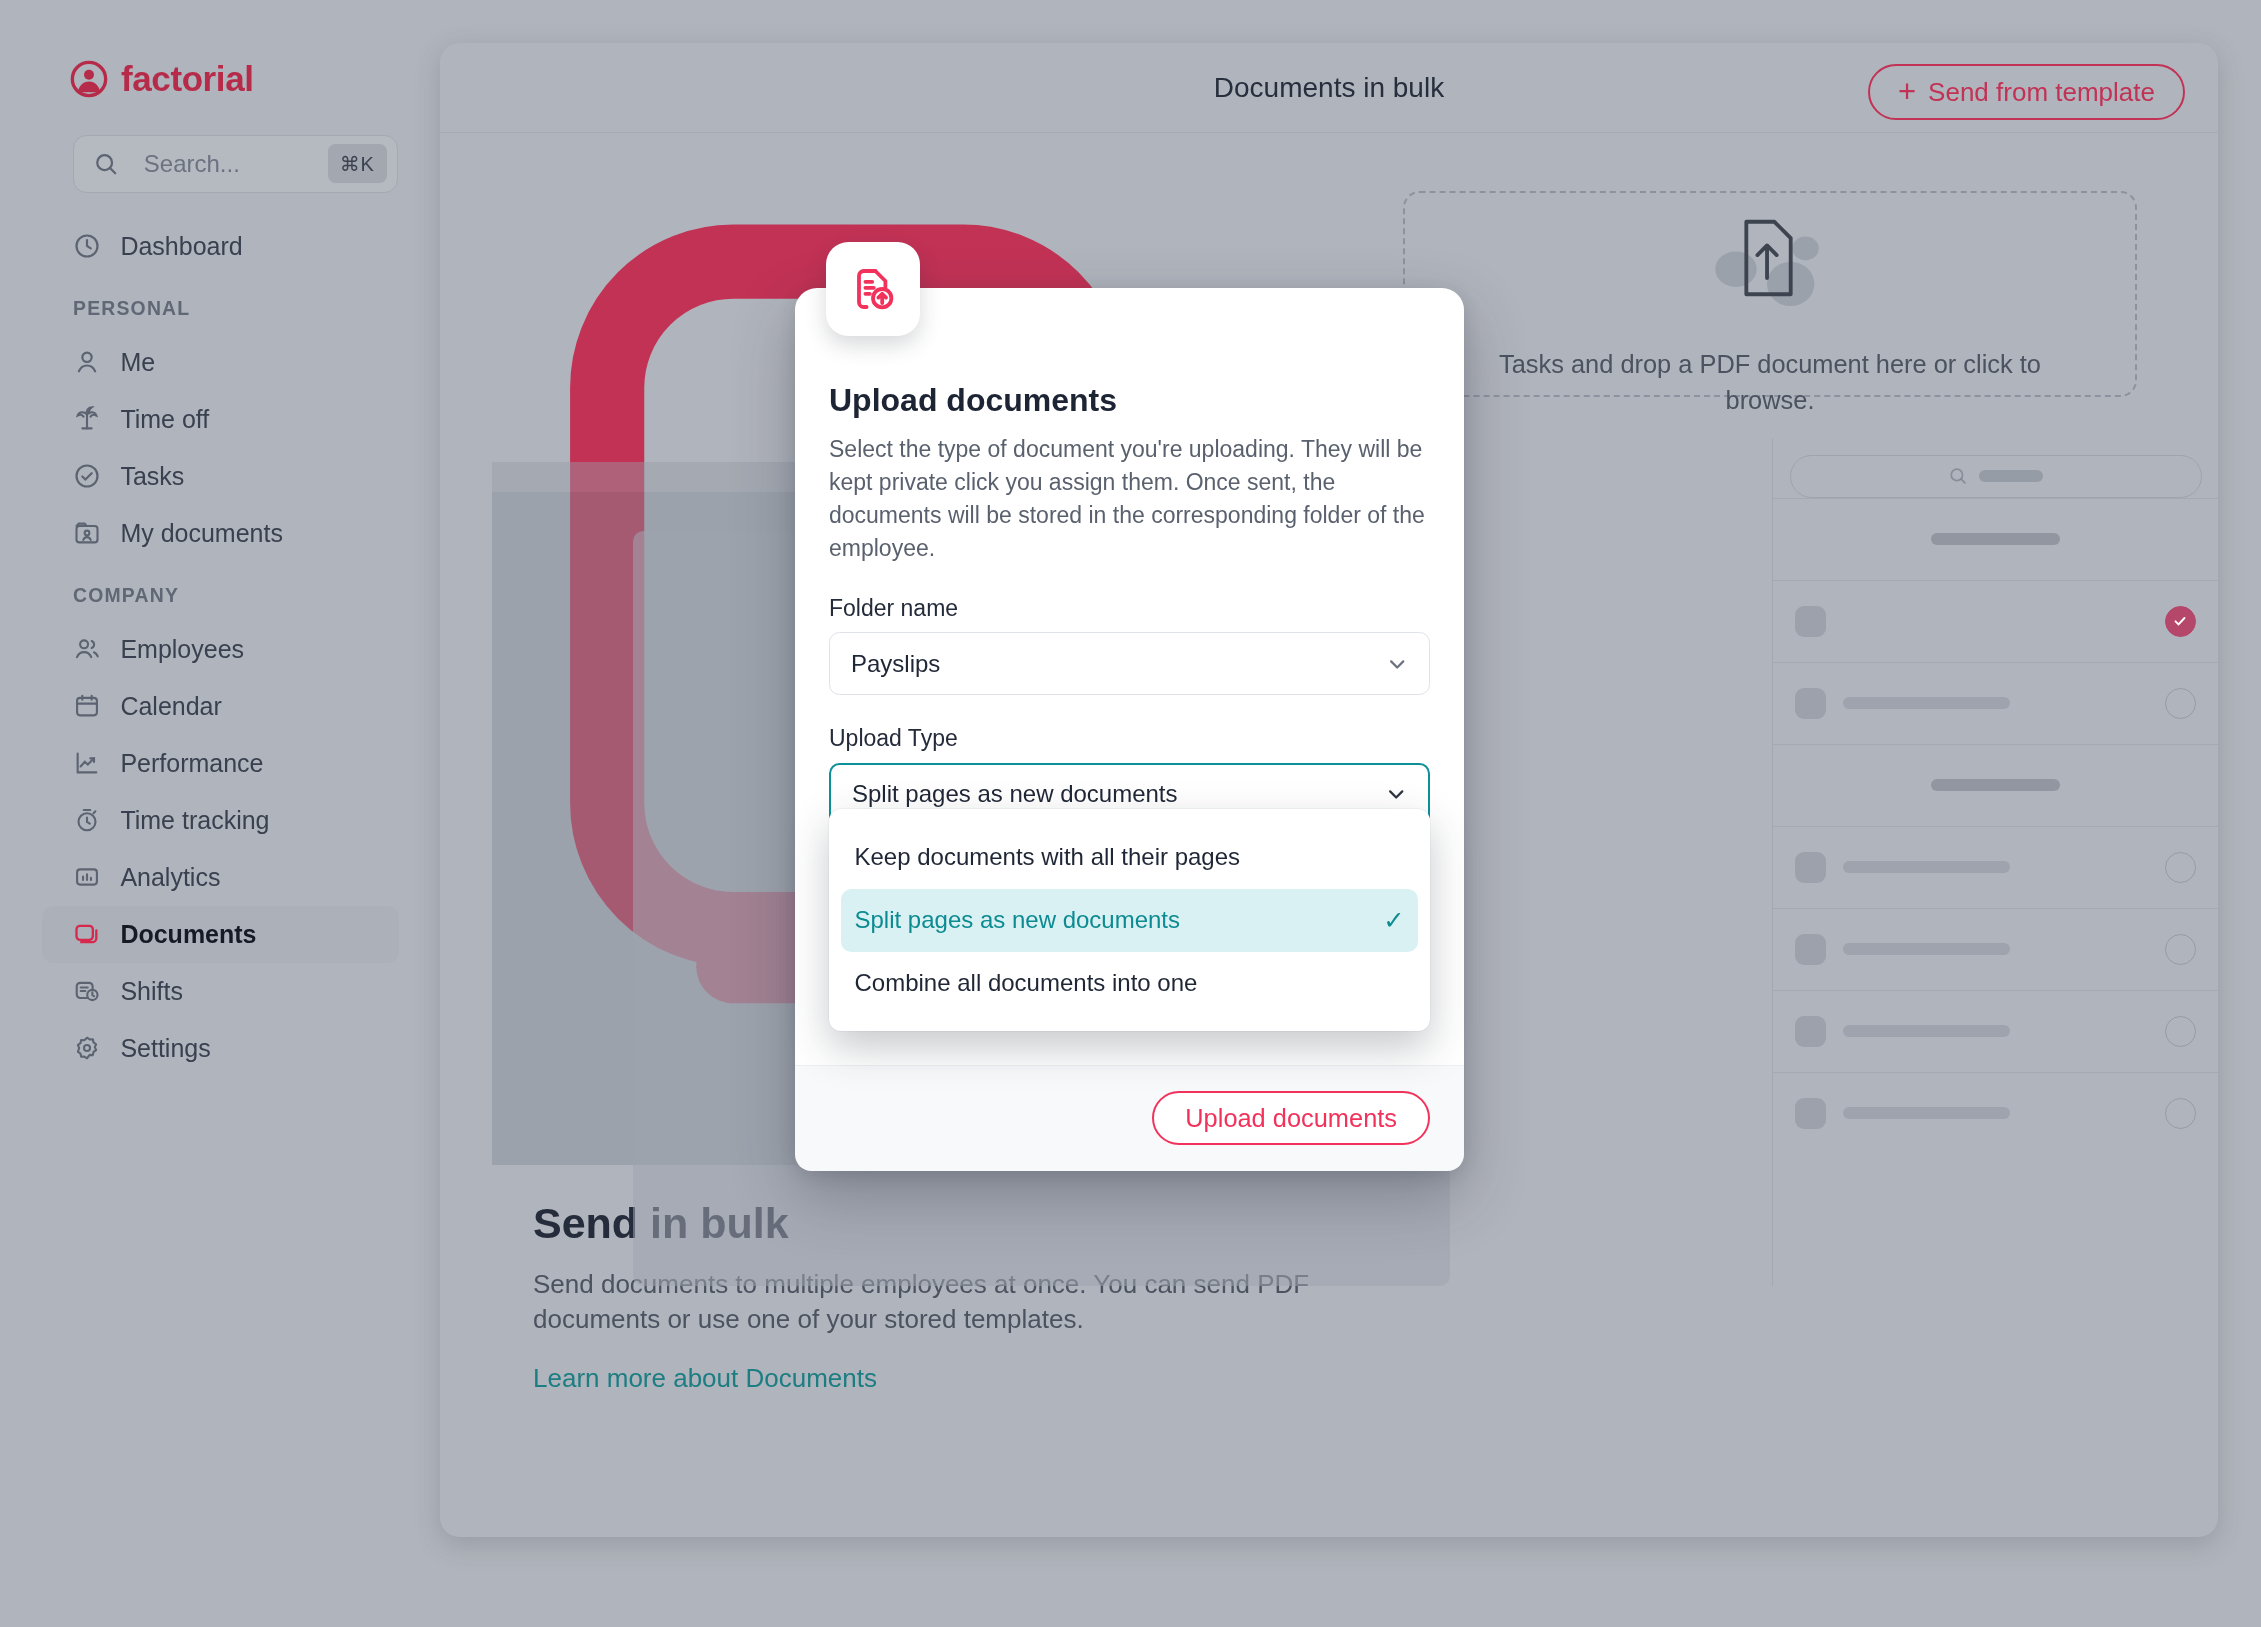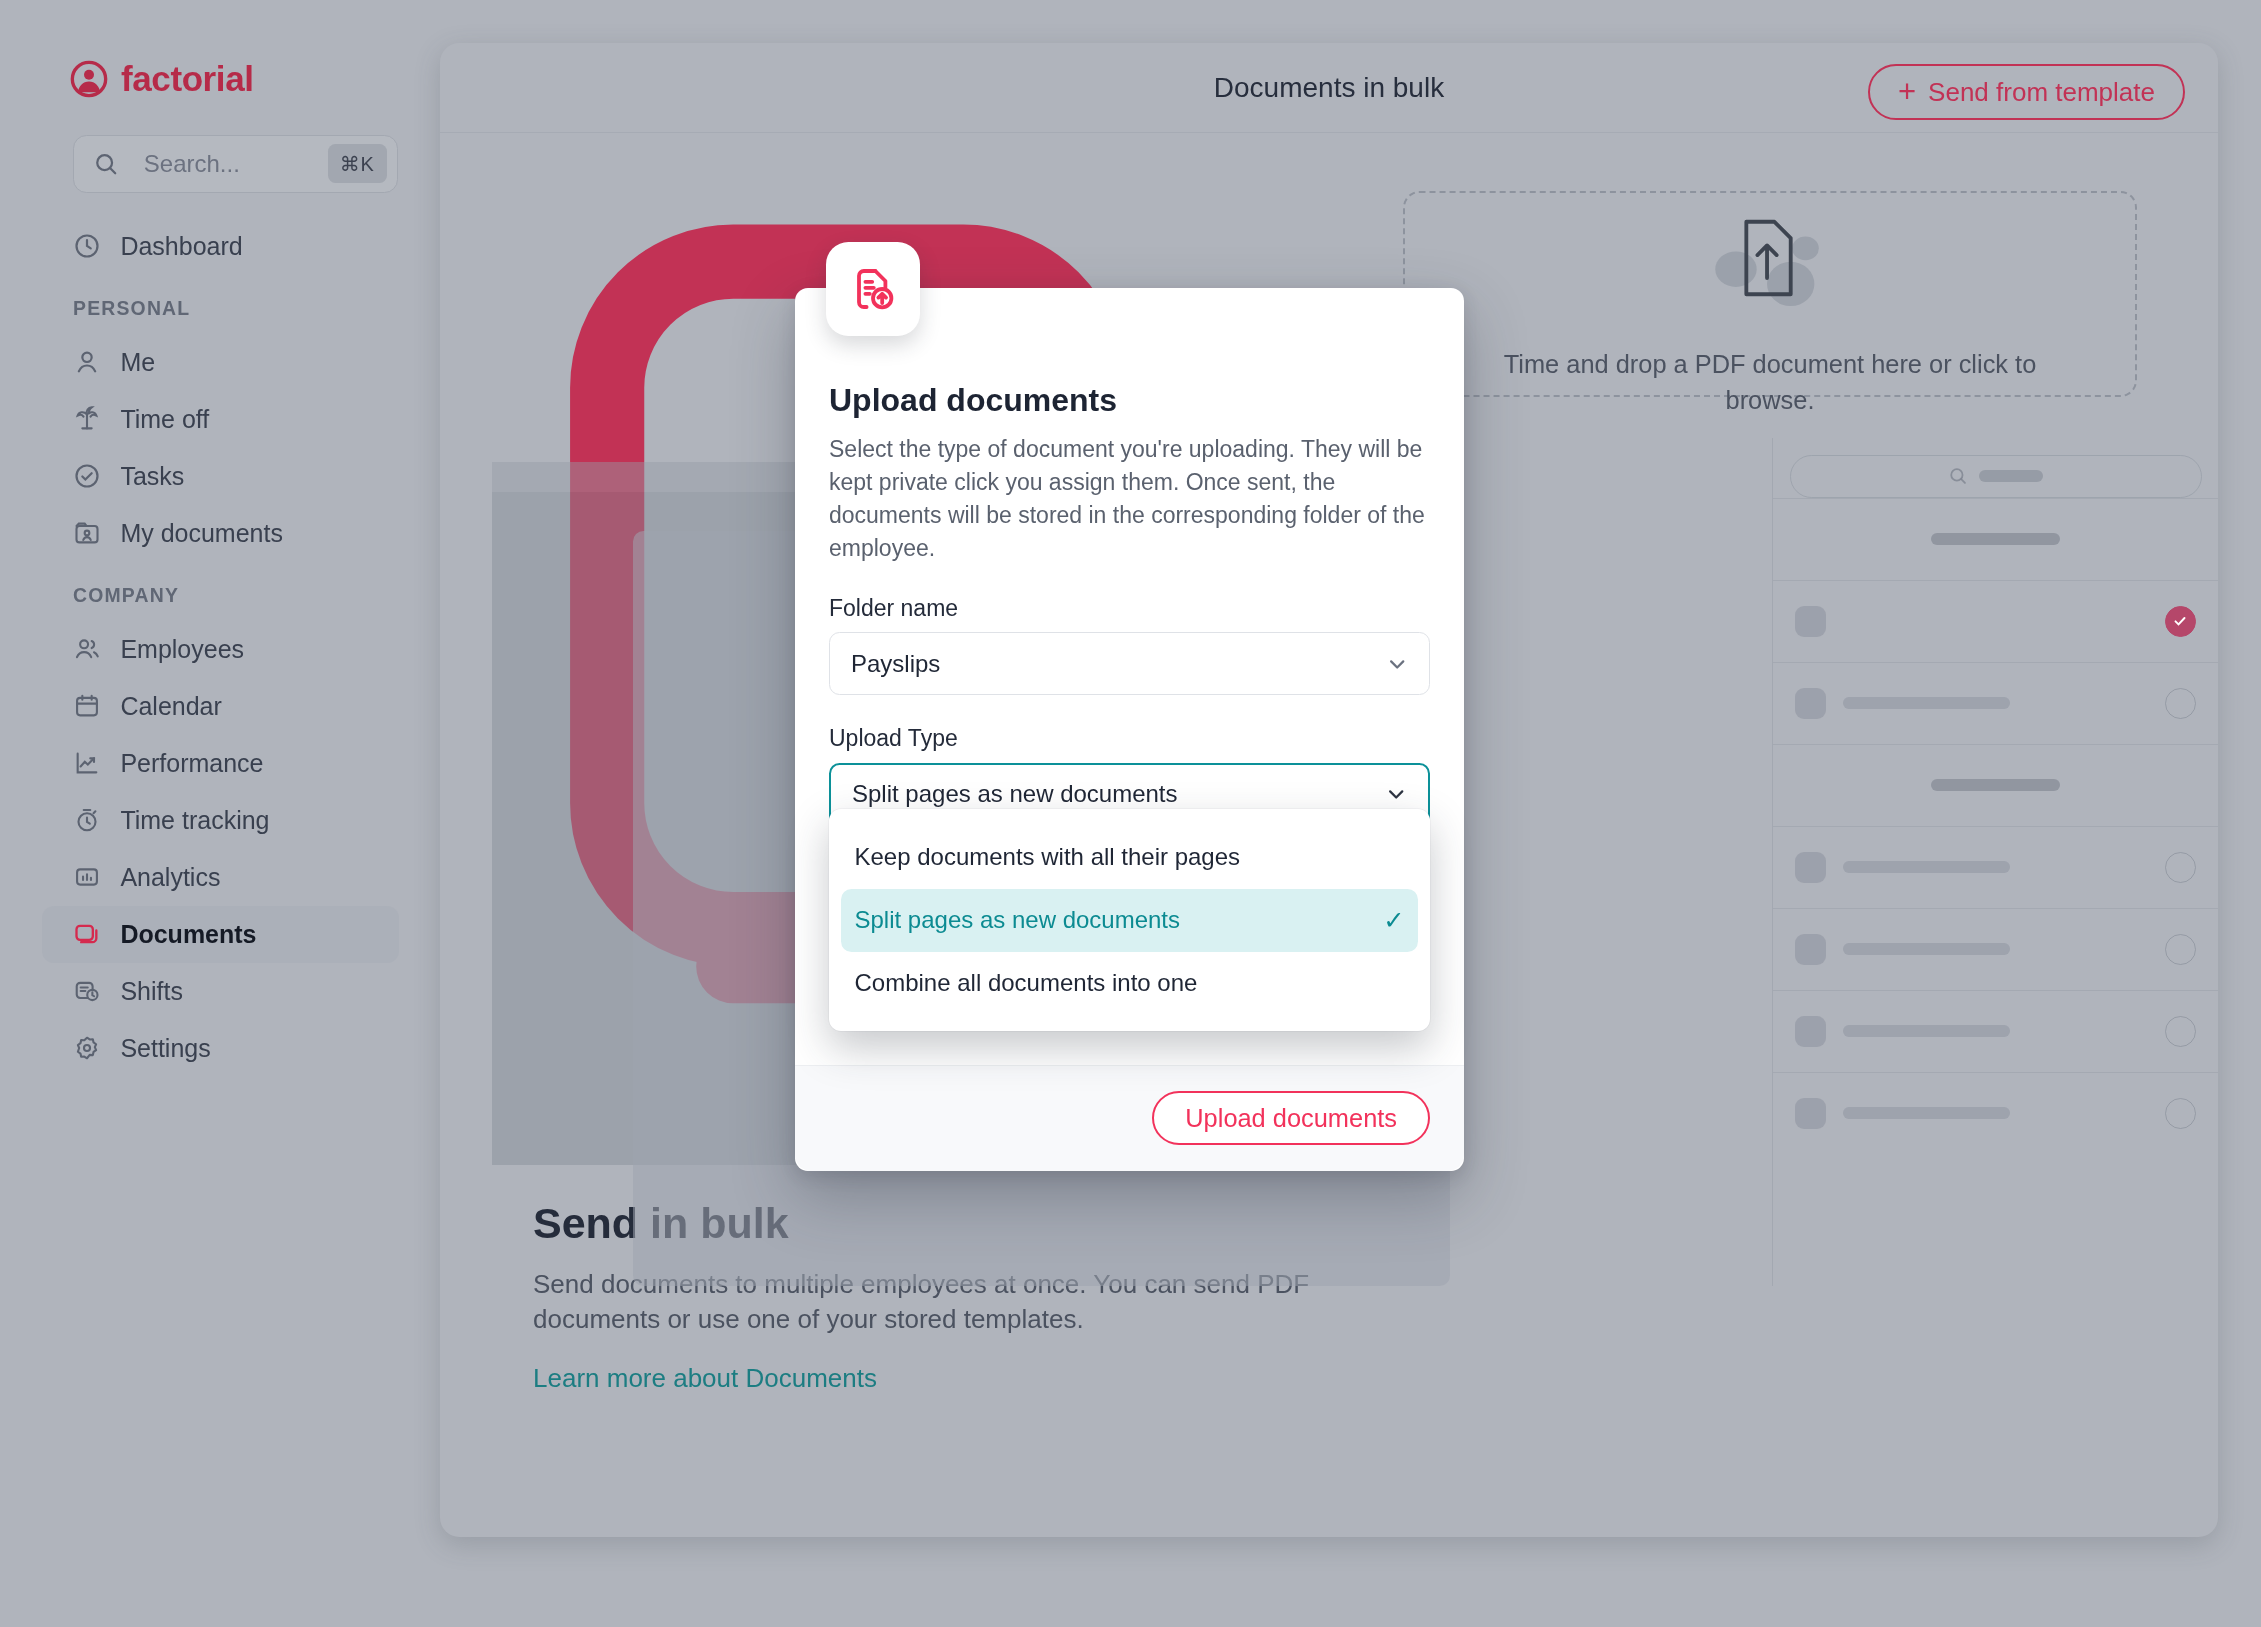--- a/index.html
+++ b/index.html
@@ -124,21 +124,21 @@
   }
   .sk-check.on {
     background: #b5476a; border-color: #b5476a;
     display: flex; align-items: center; justify-content: center;
   }
   .sk-check.on svg { width: 18px; height: 18px; color: #fff; }
 
   
   .modal {
     position: absolute; left: 795px; top: 288px; width: 669px;
-    background: #fff; border-radius: 13px;
+    background: #fff; border-radius: 22px;
     box-shadow: 0 25.4px 63px rgba(40,46,58,0.30), 0 4.5px 16.5px rgba(40,46,58,0.14);
     overflow: visible;
   }
   .modal-badge {
     position: absolute; left: 31px; top: -46px;
     width: 94px; height: 94px; background: #fff; border-radius: 22.4px;
     box-shadow: 0 9px 21px rgba(40,46,58,0.18);
     display: flex; align-items: center; justify-content: center;
   }
   .modal-badge svg { width: 48px; height: 48px; color: #f2325b; }
@@ -396,21 +396,21 @@
     <div class="dropzone">
       <div class="dz-art">
         <svg viewBox="0 0 96 78" fill="none">
           <ellipse cx="25" cy="42" rx="14" ry="12" fill="#9ba1ab"></ellipse>
           <ellipse cx="72" cy="28" rx="9" ry="8" fill="#9ba1ab"></ellipse>
           <ellipse cx="62" cy="52" rx="16" ry="15" fill="#9ba1ab"></ellipse>
           <path d="M32 10h19l11 11v38H32z" stroke="#3d4450" stroke-width="2.6" stroke-linejoin="round" fill="none"></path>
           <path d="M46 48V26M39.5 32.5L46 26l6.5 6.5" stroke="#3d4450" stroke-width="2.6" stroke-linecap="round" stroke-linejoin="round"></path>
         </svg>
       </div>
-      <div class="dz-text">Time and drop a PDF document here or click to browse.</div>
+      <div class="dz-text">Tasks and drop a PDF document here or click to browse.</div>
     </div>
 
     <div class="skel">
       <div class="sk-col-b"></div>
       <div class="sk-col-a"></div>
       <div class="sk-card"></div>
       <div class="sk-lines">
         <div class="sk-line"></div>
         <div class="sk-line"></div>
         <div class="sk-line"></div>

